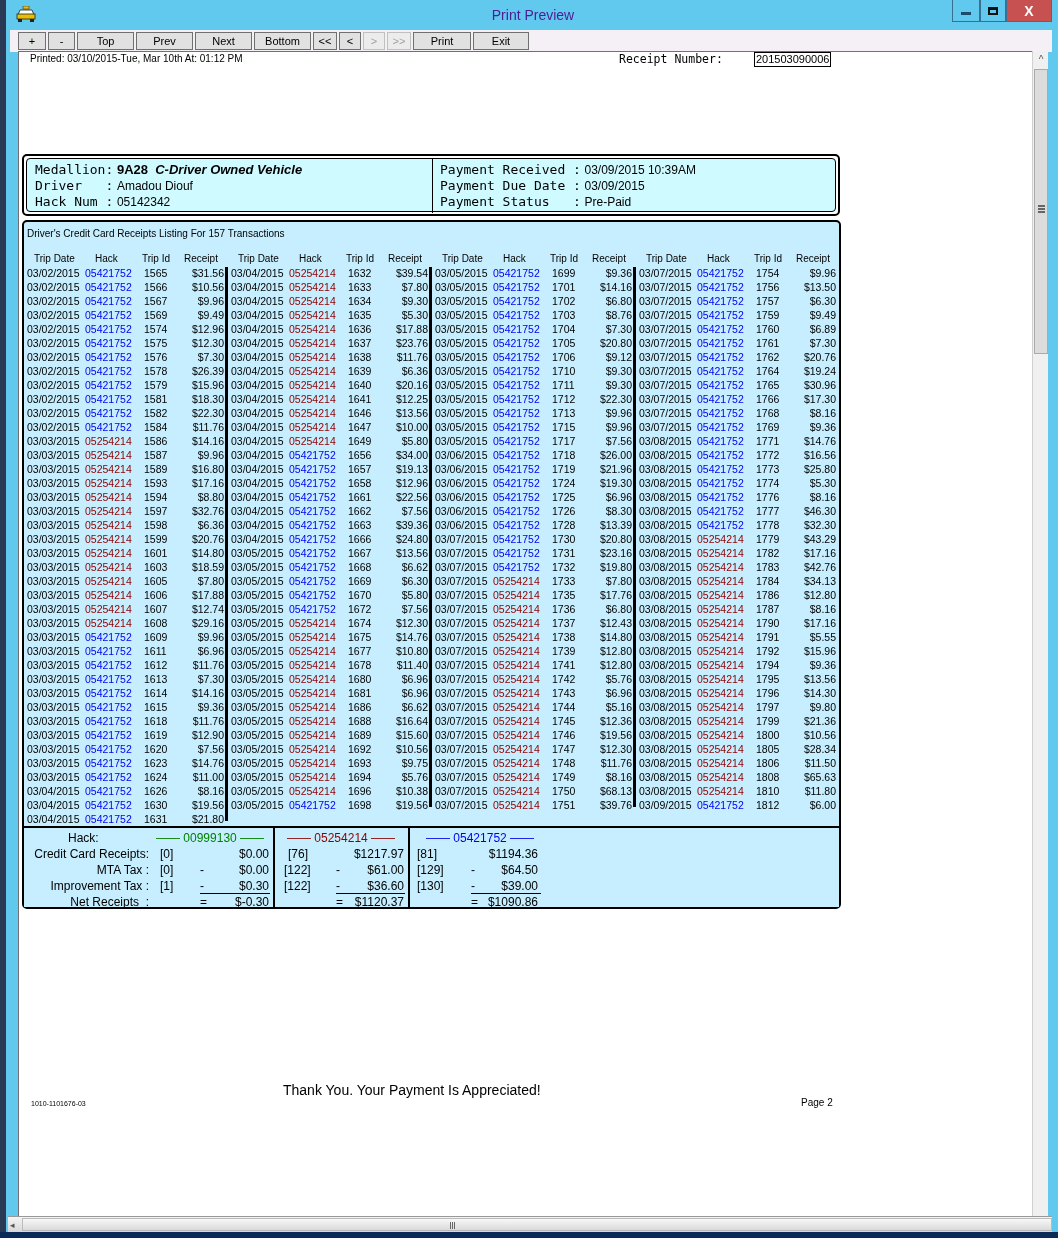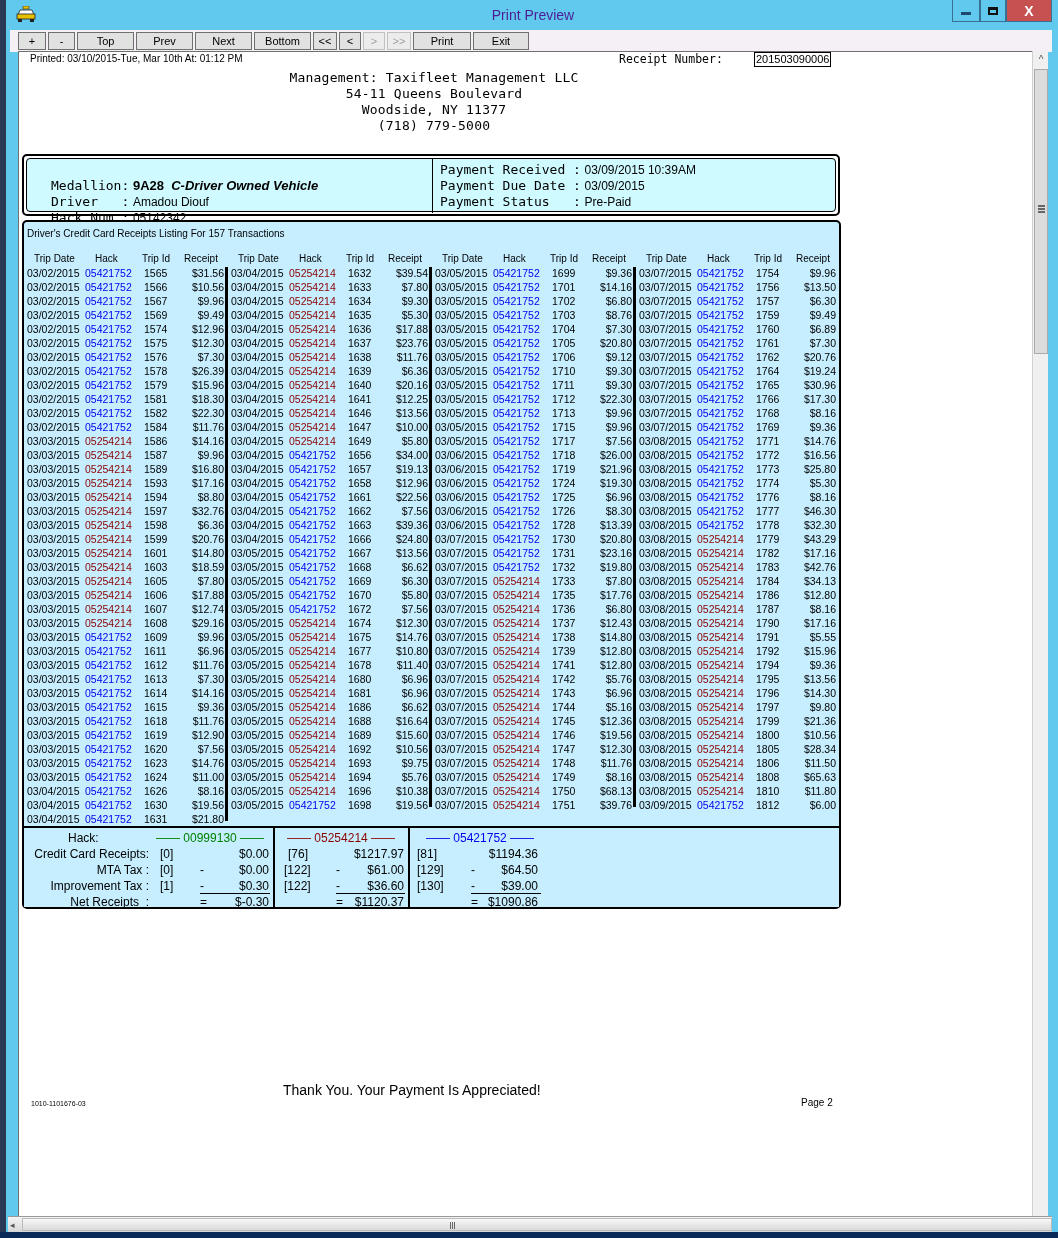--- a/index.html
+++ b/index.html
@@ -31,21 +31,21 @@
   .bottom-bar { position: absolute; left: 0; top: 1232px; width: 1058px; height: 6px; background: #0a2a5a; }
 
   .page { position: absolute; left: 0; top: 0; width: 830px; height: 1160px; }
   .printed { position: absolute; left: 11px; top: 1px; font-size: 10px; color: #000; }
   .receipt-label { position: absolute; left: 600px; top: 0; font-family: "DejaVu Sans Mono", monospace; font-size: 11.5px; }
   .receipt-num { position: absolute; left: 735px; top: 0; border: 1px solid #000; font-size: 11px; padding: 0 1px; line-height: 13px; }
   .mgmt { position: absolute; left: 150px; width: 530px; top: 18px; text-align: center; font-family: "DejaVu Sans Mono", monospace; font-size: 13px; line-height: 16px; letter-spacing: 0.2px; }
 
   .info-box { position: absolute; left: 3px; top: 102px; width: 818px; height: 62px; border: 2px solid #000; border-radius: 5px; background: #fff; }
   .info-inner { position: absolute; left: 2px; top: 2px; width: 810px; height: 54px; border: 1px solid #000; border-radius: 4px; background: #cffaff; }
-  .info-left { position: absolute; left: 24px; top: 3px; font-size: 13px; line-height: 16px; margin-top: 16px; }
+  .info-left { position: absolute; left: 8px; top: 3px; font-size: 13px; line-height: 16px; }
   .info-div { position: absolute; left: 405px; top: 0; width: 1px; height: 54px; background: #000; }
   .info-right { position: absolute; left: 413px; top: 3px; font-size: 13px; line-height: 16px; }
   .mono { font-family: "DejaVu Sans Mono", monospace; font-size: 13px; }
   .val { font-family: "Liberation Sans", sans-serif; font-size: 12px; }
   .bold-it { font-weight: bold; font-style: italic; font-size: 13px; }
 
   .list-box { position: absolute; left: 3px; top: 168px; width: 819px; height: 689px; border: 2px solid #000; border-radius: 5px; background: #c6eeff; }
   .list-title { position: absolute; left: 3px; top: 6px; font-size: 10px; }
   .col-block { position: absolute; top: 31px; width: 204px; }
   .col-head { height: 14px; font-size: 10px; position: relative; }
@@ -135,26 +135,20 @@
         <span>Exit</span>
       </div>
   </div>
 
   <div class="viewport">
     <div class="page">
       <div class="printed">Printed: 03/10/2015-Tue, Mar 10th At: 01:12 PM</div>
       <div class="receipt-label">Receipt Number:</div>
       <div class="receipt-num">201503090006</div>
 
-      <div class="mgmt">
-        <div>Management: Taxifleet Management LLC</div>
-        <div>54-11 Queens Boulevard</div>
-        <div>Woodside, NY 11377</div>
-        <div>(718) 779-5000</div>
-      </div>
 
       <div class="info-box">
         <div class="info-inner">
           <div class="info-left">
             <div><span class="mono">Medallion:</span> <span class="bold-it" style="font-style:normal">9A28</span>&nbsp; <span class="bold-it">C-Driver Owned Vehicle</span></div>
             <div><span class="mono" style="white-space:pre">Driver   :</span> <span class="val">Amadou Diouf</span></div>
             <div><span class="mono">Hack Num :</span> <span class="val">05142342</span></div>
           </div>
           <div class="info-div"></div>
           <div class="info-right">

